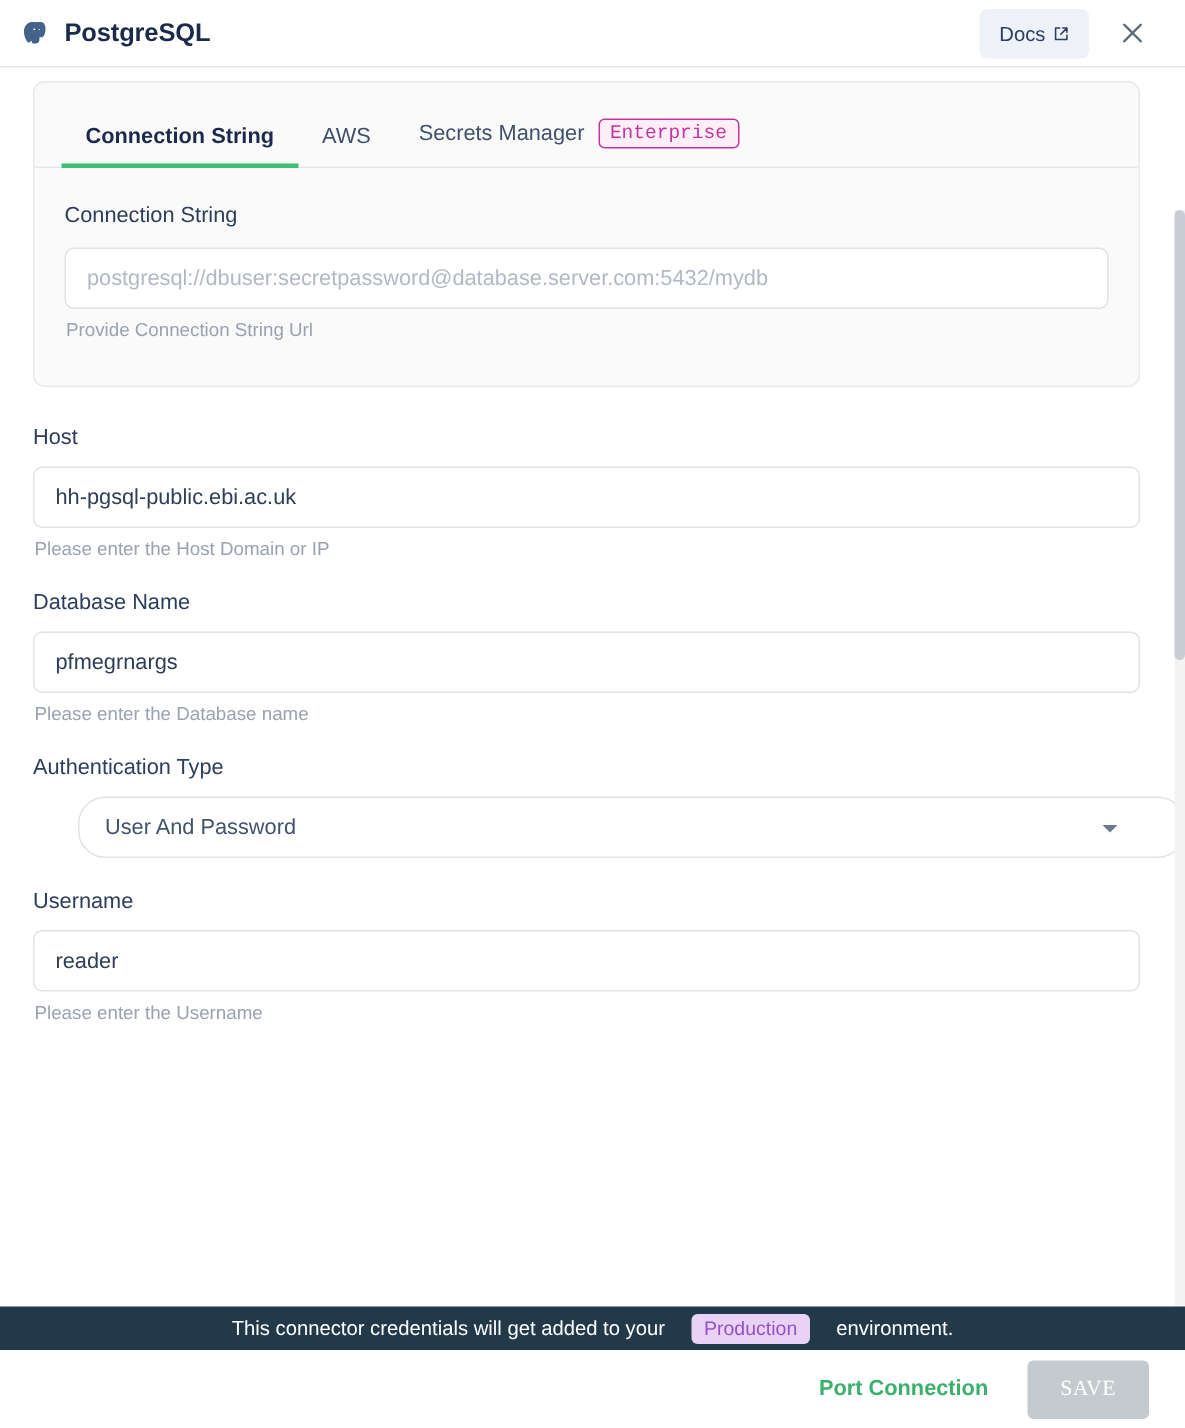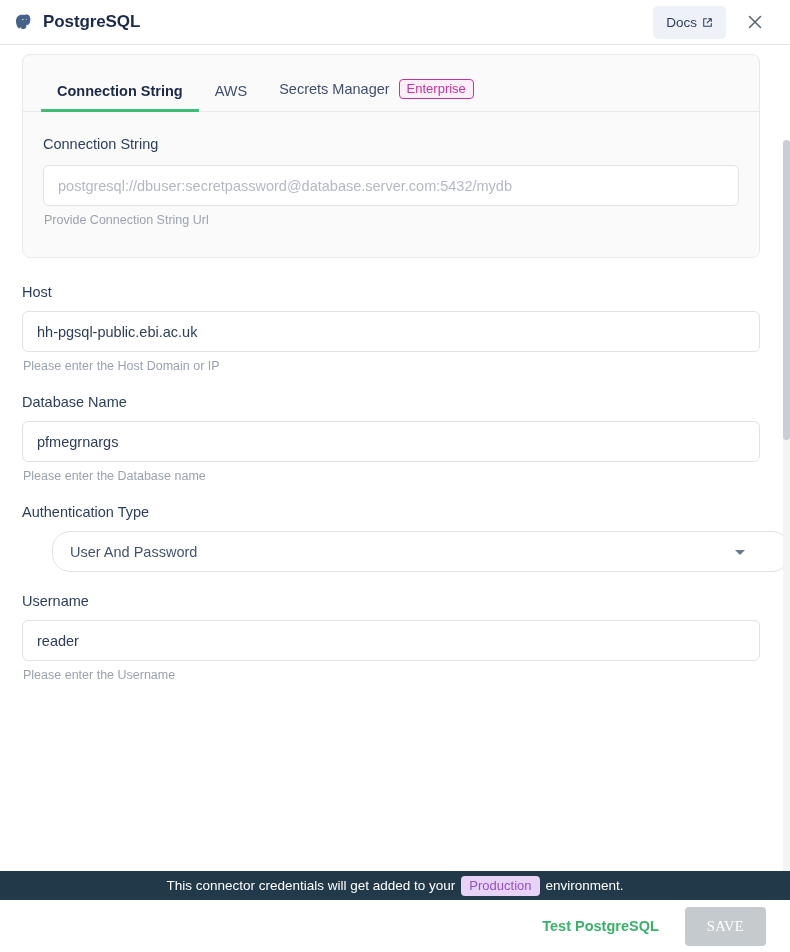--- a/index.html
+++ b/index.html
@@ -127,20 +127,21 @@
   }
   .badge-enterprise {
     border: 1px solid #c2359d;
     color: #c2359d;
     background: #fdeef7;
     border-radius: 4px;
     font-size: 13px;
     padding: 2px 7px 3px 7px;
     line-height: 1;
     white-space: nowrap;
+    font-family: Liberation Mono, monospace;
   }
 
   .tab-panel {
     background: #fafafa;
     padding: 24px 20px 30px 20px;
   }
   .panel-inner { background: #fafafa; }
 
   
   .field-label {
@@ -227,21 +228,21 @@
   .env-banner {
     position: absolute;
     left: 0;
     top: 871px;
     width: 790px;
     height: 29px;
     background: #22394a;
     display: flex;
     align-items: center;
     justify-content: center;
-    gap: 0;
+    gap: 12px;
     font-size: 13.5px;
     color: #ffffff;
     z-index: 5;
   }
   .env-badge {
     background: #e8d3f6;
     color: #9551c4;
     border-radius: 4px;
     padding: 3px 8px 4px 8px;
     margin: 0 6px;
@@ -378,17 +379,17 @@
     <div class="scrollbar-thumb"></div>
   </div>
 
   <div class="env-banner">
     <span>This connector credentials will get added to your</span>
     <span class="env-badge">Production</span>
     <span>environment.</span>
   </div>
 
   <div class="footer">
-    <button class="test-conn-btn">Test PostgreSQL</button>
+    <button class="test-conn-btn">Port Connection</button>
     <button class="save-btn" disabled="">SAVE</button>
   </div>
 
 </div>
 
 </body></html>

